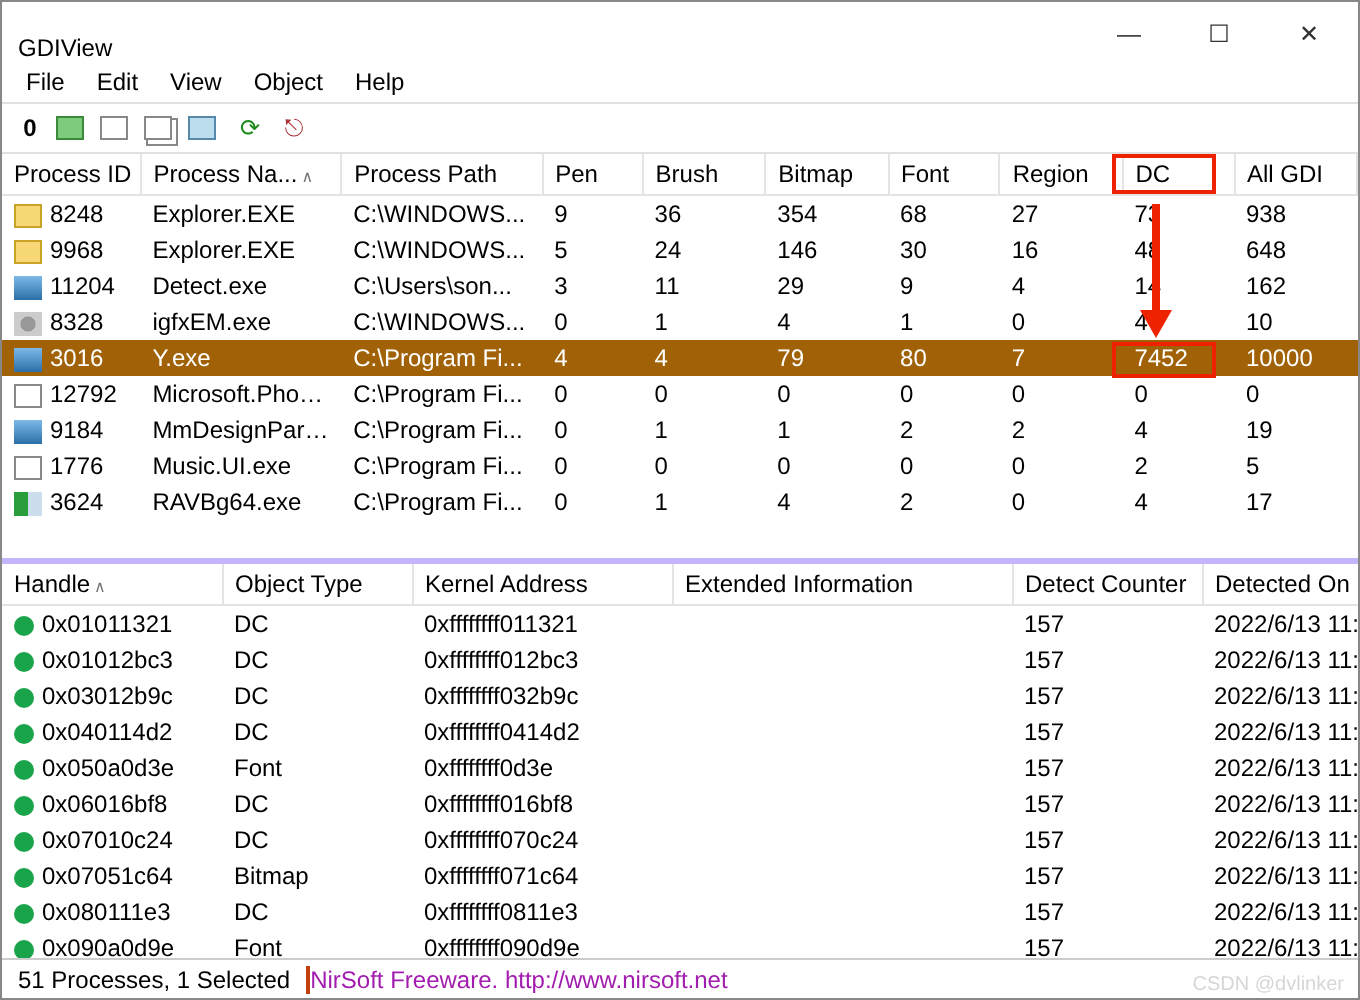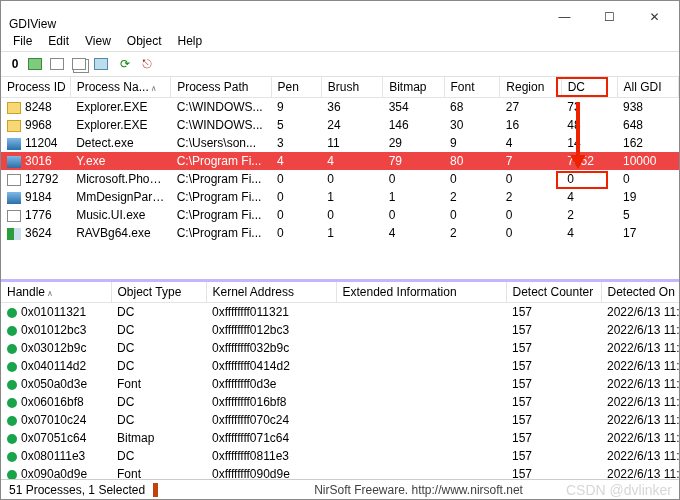--- a/index.html
+++ b/index.html
@@ -11,35 +11,35 @@
 .menubar span{padding:2px 8px}
 .toolbar{height:26px;display:flex;align-items:center;padding:2px 4px;gap:2px;border-top:1px solid #e0e0e0;border-bottom:1px solid #e0e0e0}
 .toolbar .tb{width:20px;height:20px;display:flex;align-items:center;justify-content:center}
 .pane{overflow:auto;position:relative}
 .pane.top{height:205px;border-bottom:3px solid #c4b5fd}
 .pane.bottom{flex:1}
 table{border-collapse:collapse;width:100%;table-layout:fixed}
 th{background:#fff;border-right:1px solid #e4e4e4;border-bottom:1px solid #e4e4e4;text-align:left;padding:3px 6px;font-weight:400;position:sticky;top:0;white-space:nowrap;overflow:hidden}
 th .sort{color:#777;font-size:8px;margin-left:2px}
 td{padding:2px 6px;white-space:nowrap;overflow:hidden;text-overflow:ellipsis}
-tr.sel td{background:#ef4444;color:#fff}
+tr.sel td{background:#a16207;color:#fff}
 .ico{display:inline-block;width:14px;height:12px;margin-right:4px;vertical-align:middle;}
 .ico.folder{background:#f8d775;border:1px solid #c9a227}
 .ico.app{background:linear-gradient(#7db9e8,#2b6fa8)}
 .ico.gear{background:radial-gradient(circle,#999 40%,#ccc 42%)}
 .ico.note{background:#fff;border:1px solid #888}
 .ico.snd{background:linear-gradient(90deg,#2a9d3d 50%,#cde 50%)}
 .ico.db{background:#7ecb7e;border:1px solid #3a8a3a}
 .ico.dot{background:#19a34a;border-radius:50%;width:10px;height:10px}
 .red-arrow{position:absolute;pointer-events:none}
 .red-box{position:absolute;border:2px solid #e20;pointer-events:none}
 .statusbar{height:20px;border-top:1px solid #ccc;display:flex;align-items:center;font-size:11px}
-.statusbar .cell{padding:0 8px;border-right:5px solid #c2410c}
-.statusbar .link{color:#404040;flex:1;text-align:center}
-.watermark{position:absolute;right:8px;bottom:2px;color:#bbb;font-size:14px;opacity:.6;pointer-events:none}
+.statusbar .cell{padding:0 8px;border-right:2px solid #c2410c}
+.statusbar .link{color:#a21caf;flex:1;}
+.watermark{position:absolute;right:8px;bottom:2px;color:#bbb;font-size:10px;opacity:.6;pointer-events:none}
 </style>
 </head>
 <body>
 
 <div class="titlebar">
   <span class="title">GDIView</span>
   <div class="btn">―</div>
   <div class="btn">☐</div>
   <div class="btn">✕</div>
 </div>
@@ -134,20 +134,32 @@
           <td>Detect.exe</td>
           <td>C:\Users\son...</td>
           <td>3</td>
           <td>11</td>
           <td>29</td>
           <td>9</td>
           <td>4</td>
           <td>14</td>
           <td>162</td>
         </tr>
+        <tr>
+          <td><span class="ico gear"></span>8328</td>
+          <td>igfxEM.exe</td>
+          <td>C:\WINDOWS...</td>
+          <td>0</td>
+          <td>1</td>
+          <td>4</td>
+          <td>1</td>
+          <td>0</td>
+          <td>4</td>
+          <td>10</td>
+        </tr>
         <tr class="sel">
           <td><span class="ico app"></span>3016</td>
           <td>Y.exe</td>
           <td>C:\Program Fi...</td>
           <td>4</td>
           <td>4</td>
           <td>79</td>
           <td>80</td>
           <td>7</td>
           <td>7452</td>

